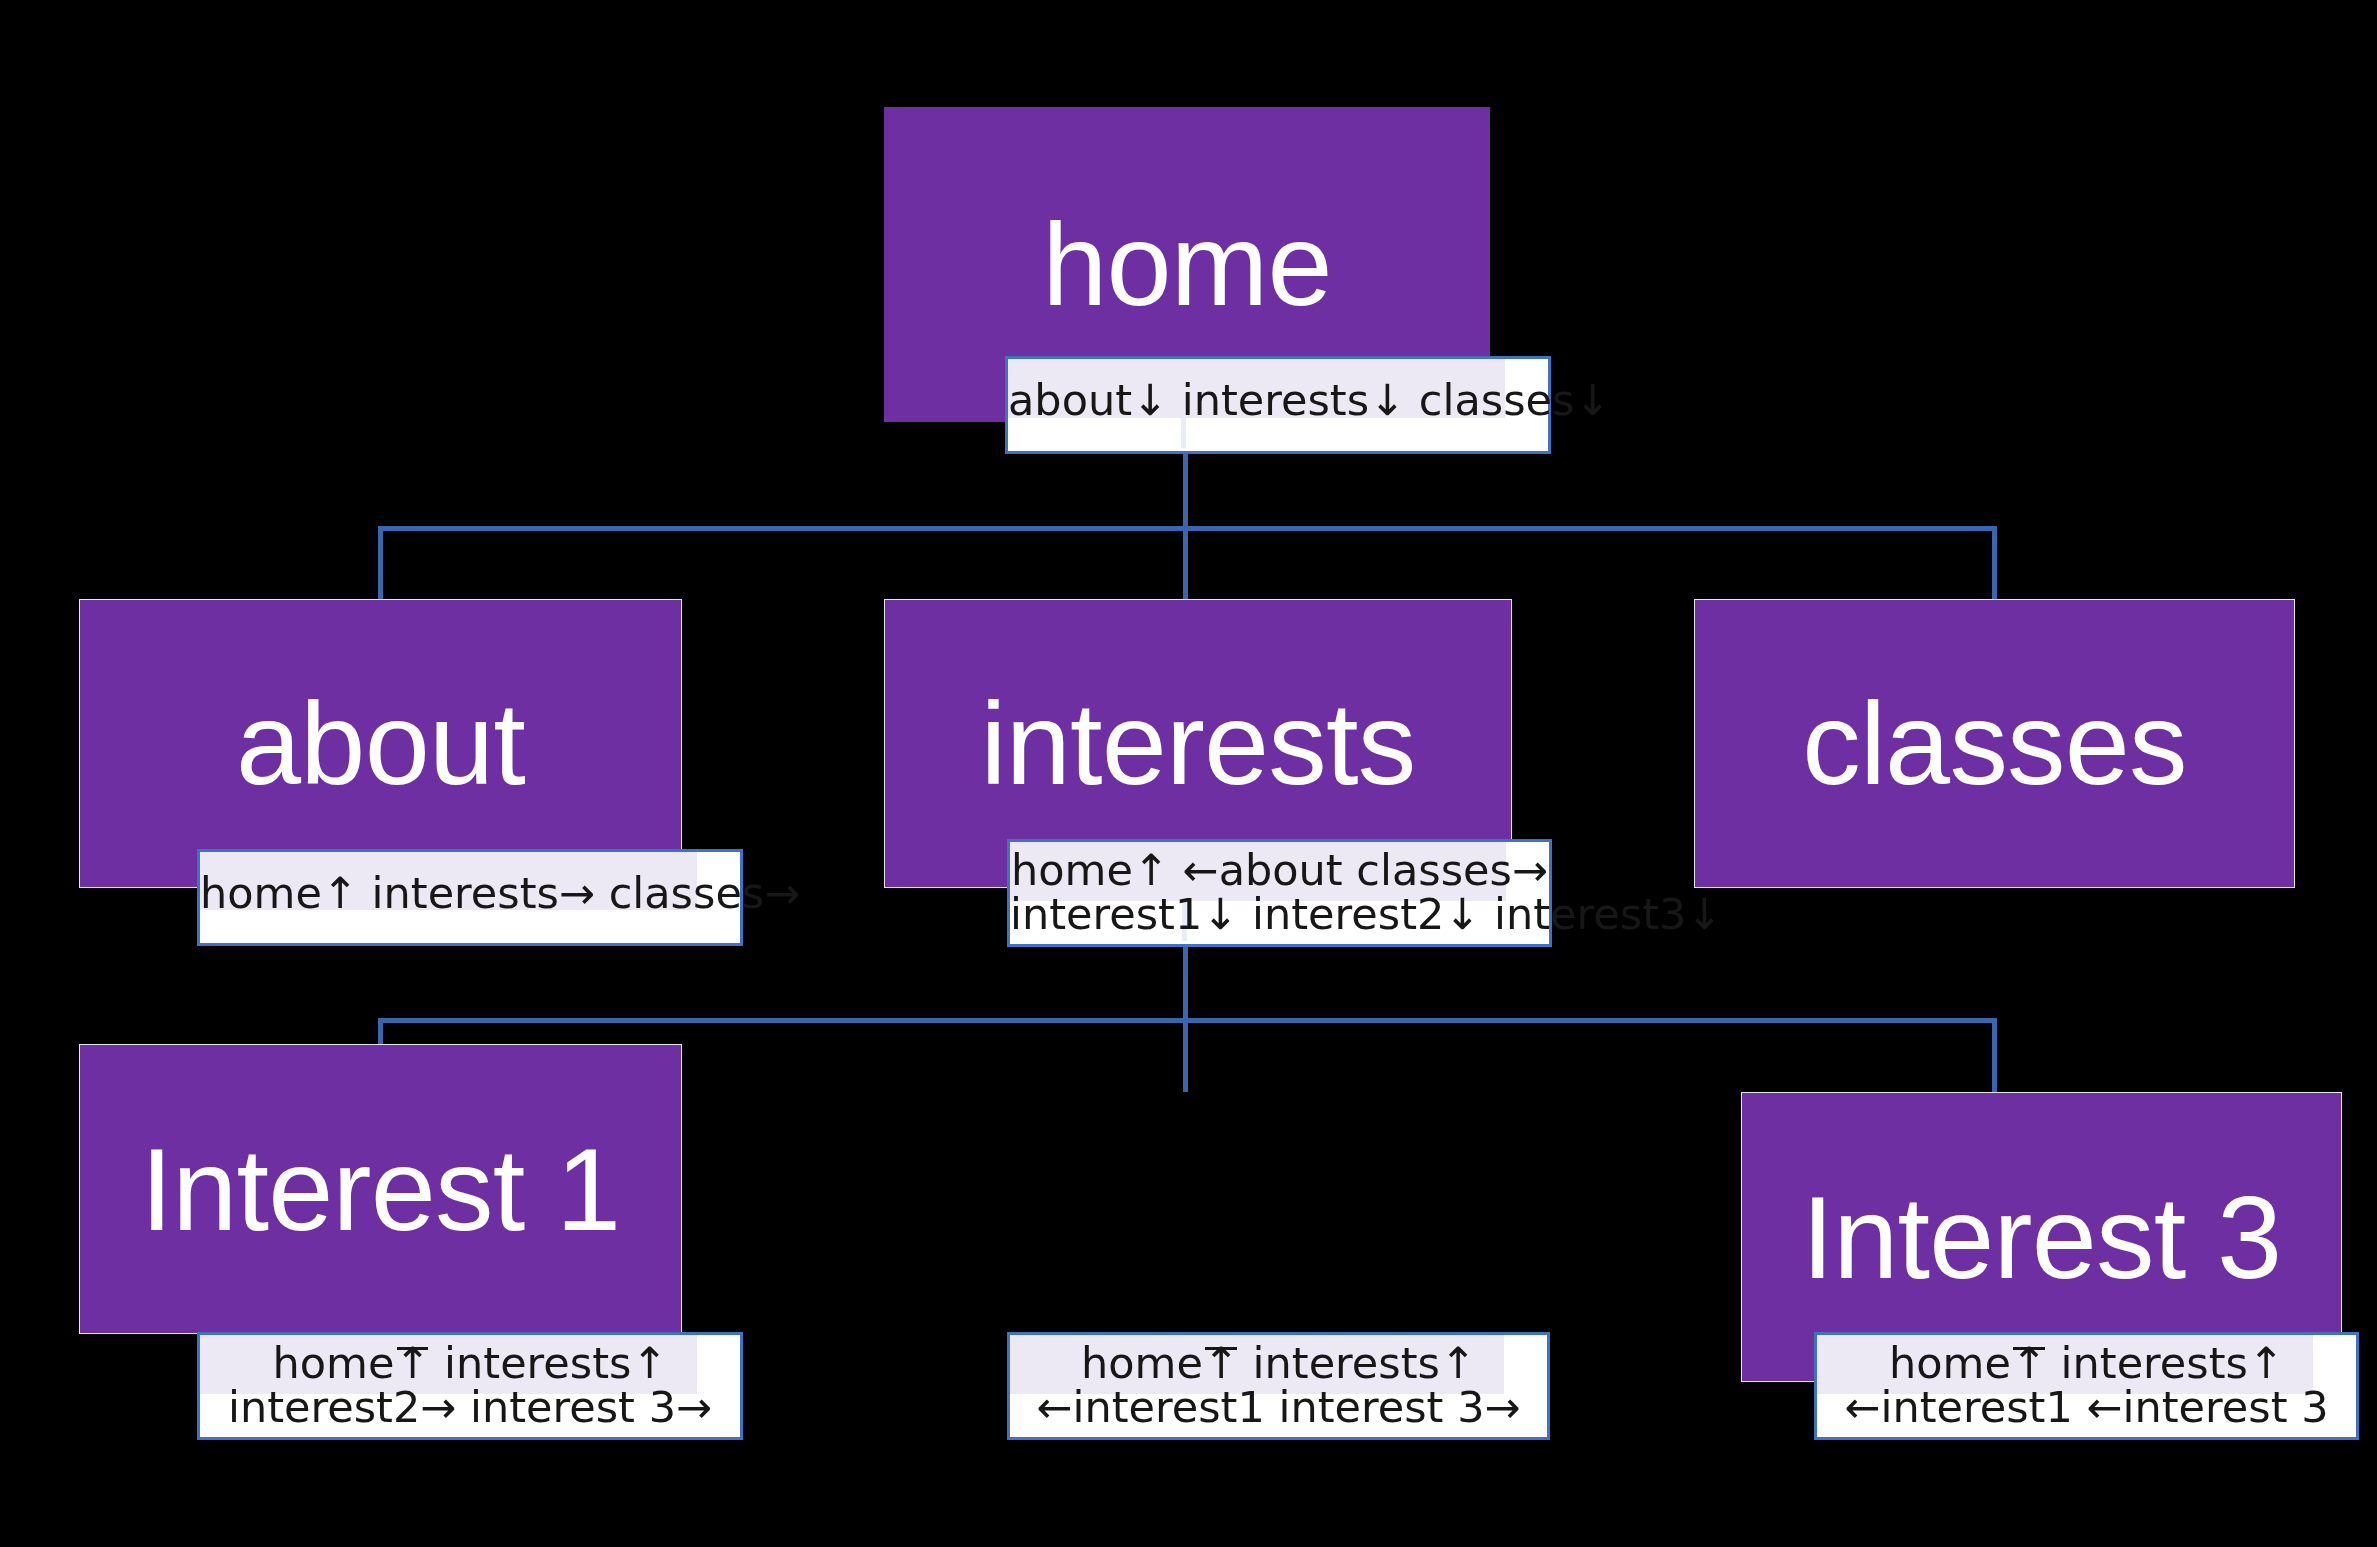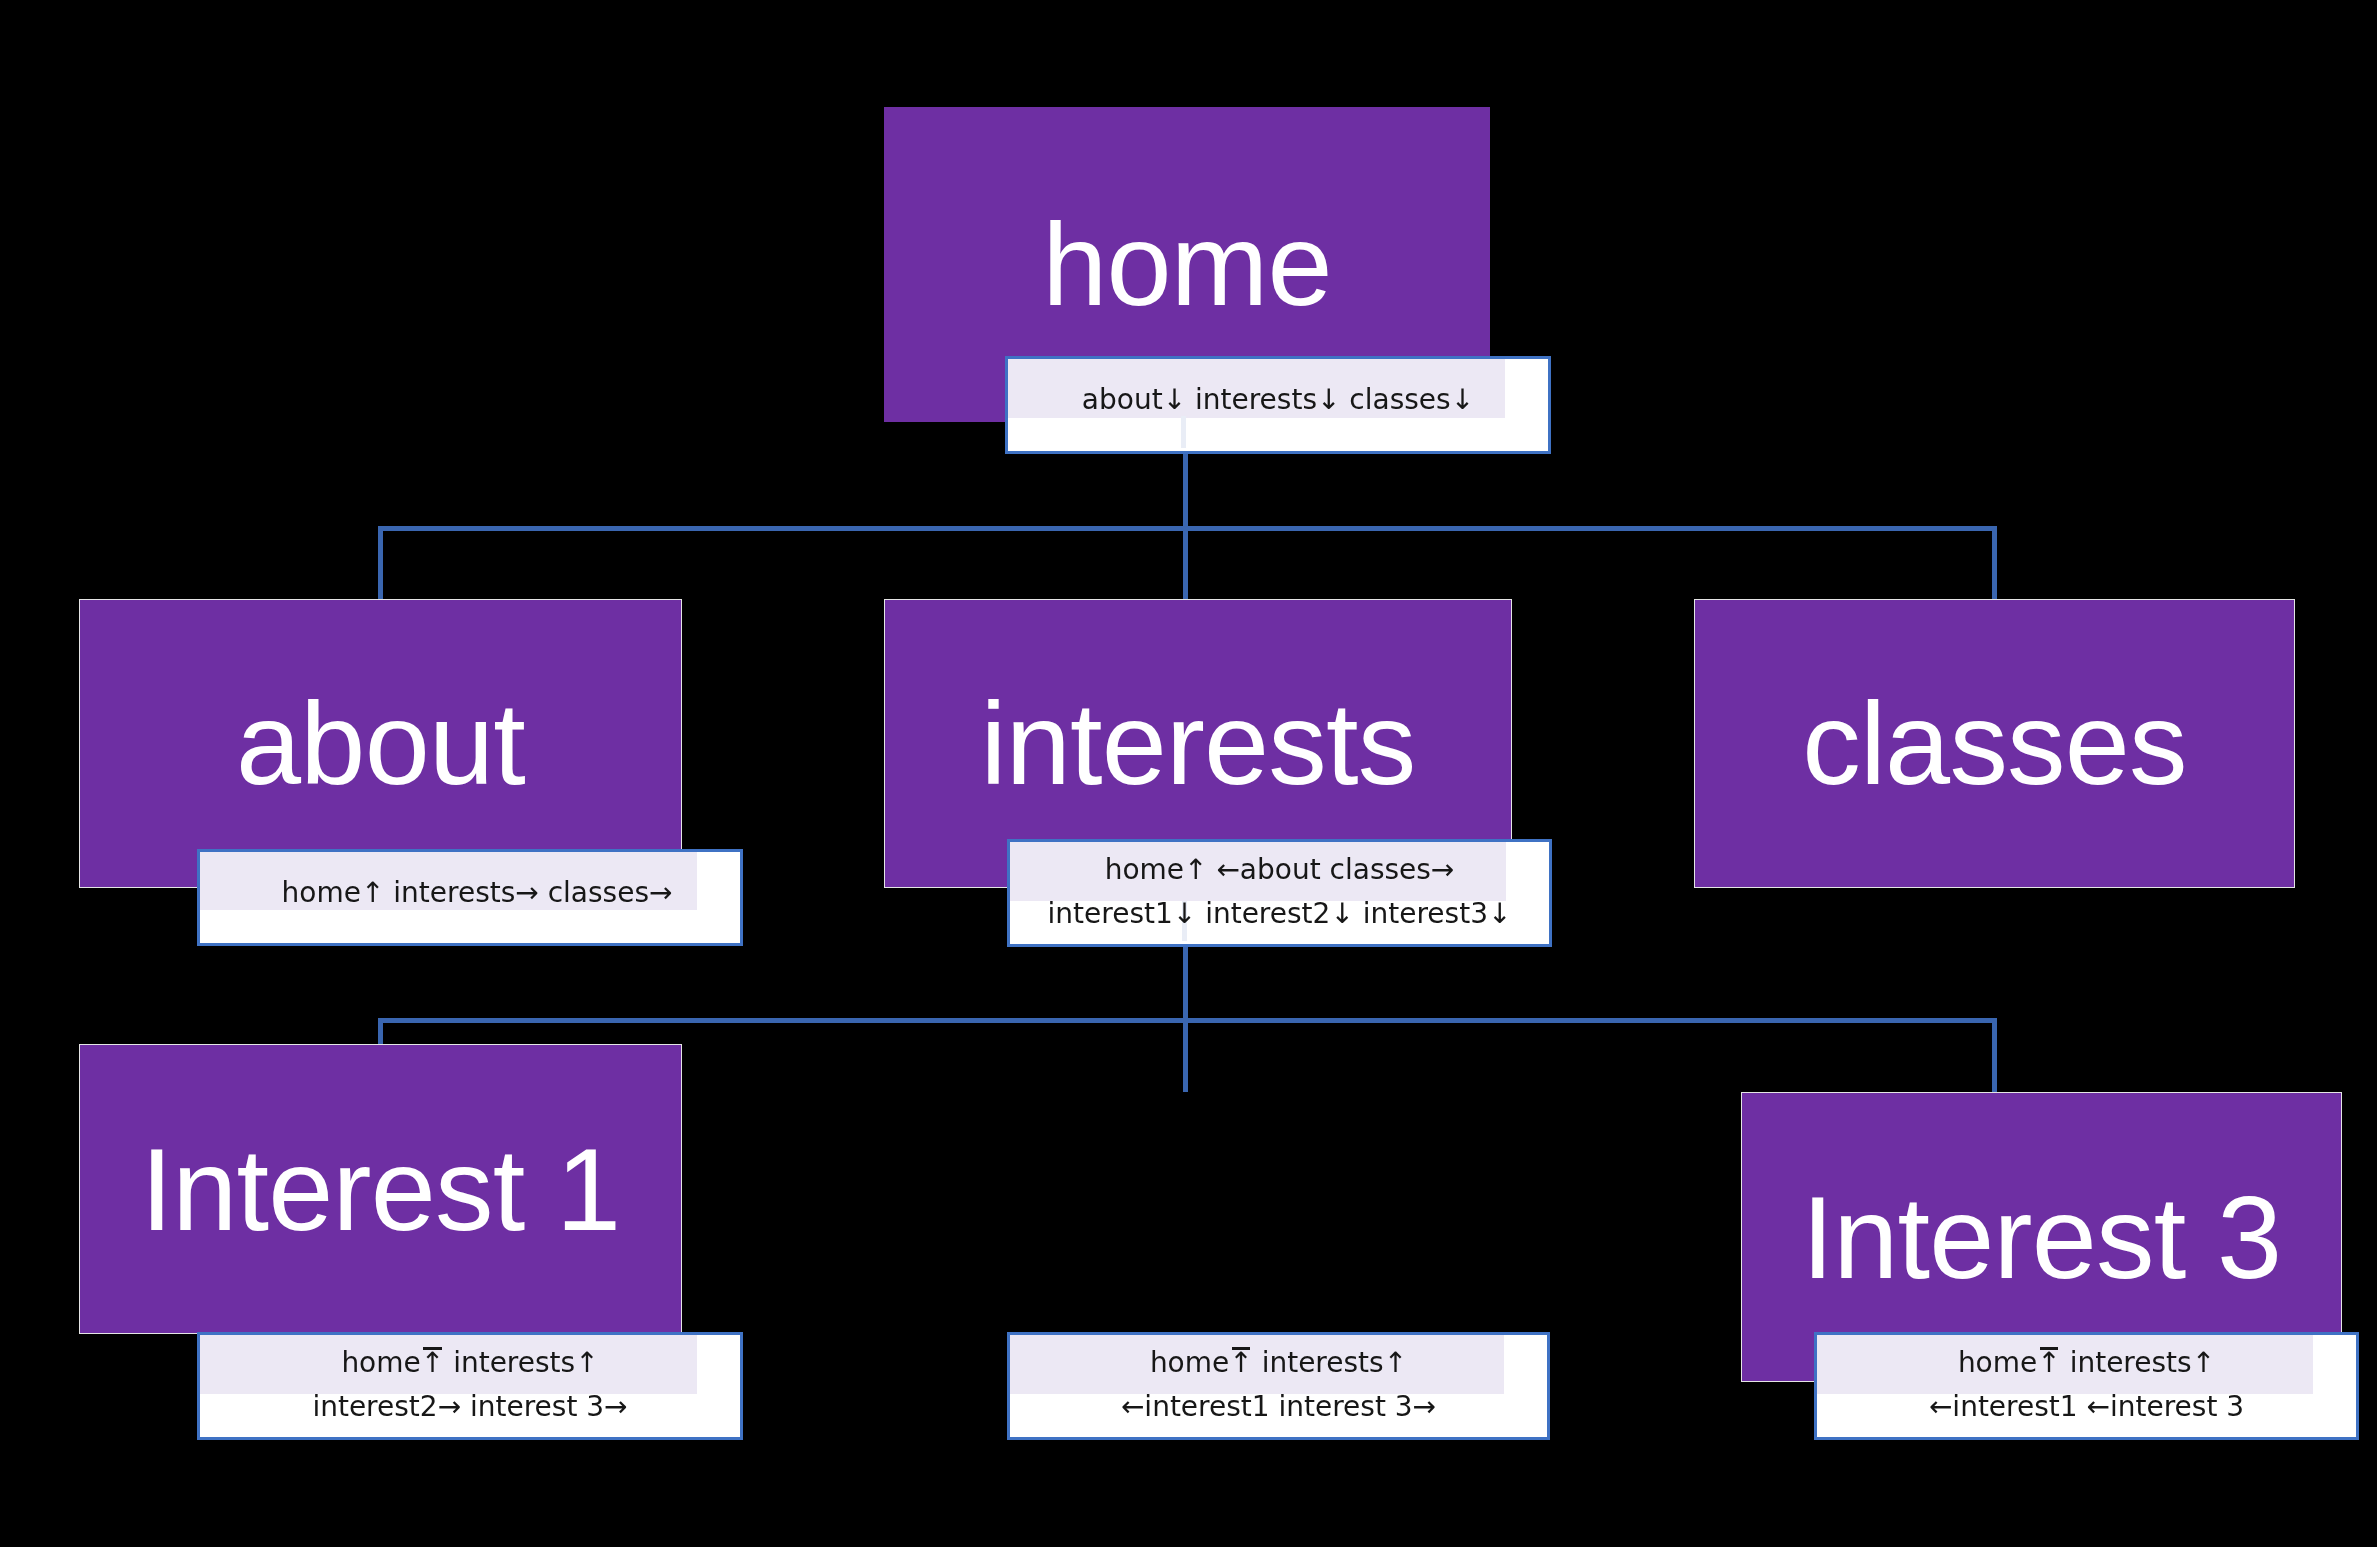--- a/index.html
+++ b/index.html
@@ -18,21 +18,21 @@
   .title{color:#ffffff;font-size:117px;line-height:1;white-space:nowrap;
          font-family:"Liberation Sans",sans-serif;letter-spacing:-0.8px;}
 
   
   .navlabel{position:absolute;background:#ffffff;border:3.2px solid var(--labelborder,#3f72c4);
             z-index:3;box-sizing:border-box;}
   .lav{position:absolute;left:0;top:0;width:92%;background:var(--lav,#ece8f4);}
   .navlabel.one .lav{height:64%;}
   .navlabel.two .lav{height:58%;}
   .nav-line{position:relative;text-align:center;color:var(--labeltext,#171717);
-            font-size:28px;line-height:44px;white-space:nowrap;
+            font-size:43px;line-height:44px;white-space:nowrap;
             font-family:"DejaVu Sans",sans-serif;}
   .navlabel.one .nav-line{padding-top:19px;}
   .navlabel.two .nav-line.first{padding-top:6.3px;}
   .passline{position:absolute;width:4.7px;background:#e9edf6;bottom:3.2px;}
 
   
   .tobar{position:relative;display:inline-block;}
   .tobar::before{content:"";position:absolute;left:2.4px;right:2.4px;top:5.5px;
                  border-top:3.2px solid var(--labeltext,#171717);}
 
@@ -40,21 +40,21 @@
   #b-home{left:884px;top:107px;width:606px;height:315px;}
   #b-about{left:79px;top:599px;width:603px;height:289px;}
   #b-interests{left:884px;top:599px;width:628px;height:289px;}
   #b-classes{left:1694px;top:599px;width:601px;height:289px;}
   #b-interest1{left:79px;top:1044px;width:603px;height:290px;}
   #b-interest2{left:884px;top:1092px;width:602px;height:290px;}
   #b-interest3{left:1694px;top:1092px;width:601px;height:290px;margin-left:47px;}
 
   
   #l-home{left:1005px;top:356px;width:546px;height:98px;}
-  #l-about{left:197px;top:849px;width:546px;height:97px;padding-left:14px;}
+  #l-about{left:197px;top:849px;width:546px;height:97px;}
   #l-interests{left:1007px;top:839px;width:545px;height:108px;}
   #l-classes{left:1814px;top:849px;width:545px;height:97px;}
   #l-interest1{left:197px;top:1332px;width:546px;height:108px;}
   #l-interest2{left:1007px;top:1332px;width:543px;height:108px;}
   #l-interest3{left:1814px;top:1332px;width:545px;height:108px;}
 
   #l-home .passline{left:173px;top:62%;}
   #l-interests .passline{left:172px;top:58%;}
 
   

